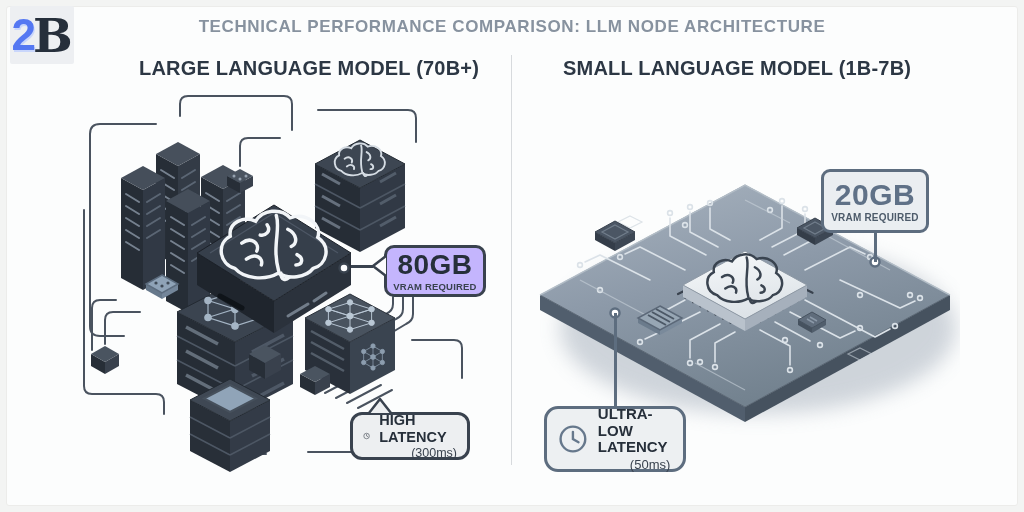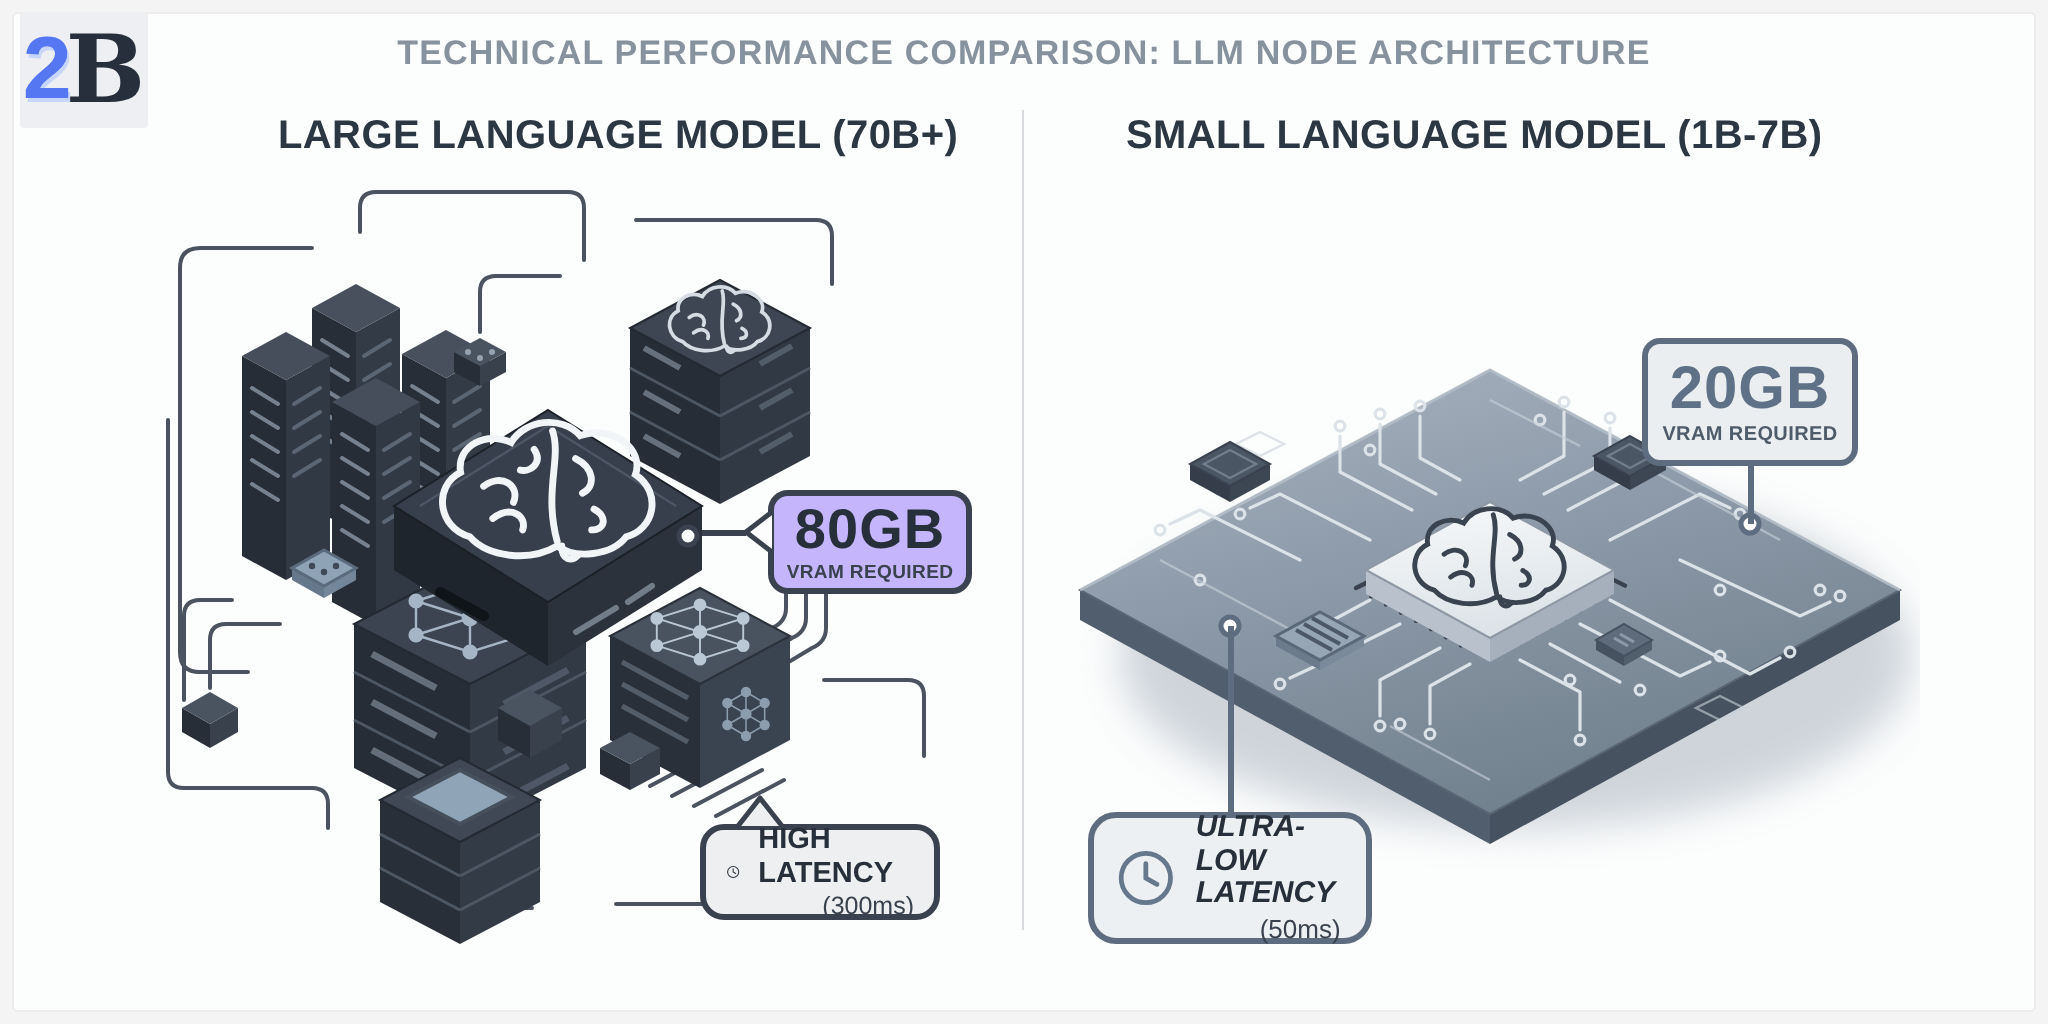--- a/index.html
+++ b/index.html
@@ -46,21 +46,21 @@
   .vram-label  { font-weight:600; letter-spacing:0.2px; margin-top:2px; }
   #callout-80gb .vram-value { font-size:28px; color:#262f3a; }
   #callout-80gb .vram-label { font-size:9.5px; color:#39424e; }
   #callout-20gb .vram-value { font-size:30px; color:#5f7187; }
   #callout-20gb .vram-label { font-size:10px;  color:#4d5b6a; }
 
   .latency { flex-direction:row; gap:9px; padding:0 10px; }
   .lat-text { display:flex; flex-direction:column; }
   .lat-line { font-weight:800; font-size:14.5px; line-height:1.12; color:#262f3a; }
   .lat-ms   { font-weight:400; font-size:12.5px; color:#39424e; margin-top:1px;padding-left:32px; }
-  #callout-ultra .lat-line { font-size:15px;font-style:italic; }
+  #callout-ultra .lat-line { font-size:15px; }
   #callout-ultra .lat-ms   { font-size:13px; }
 
   .pointer { position:absolute; z-index:4; }
 </style>
 </head>
 <body>
 
 <div class="canvas">
   <div class="card"></div>
 

